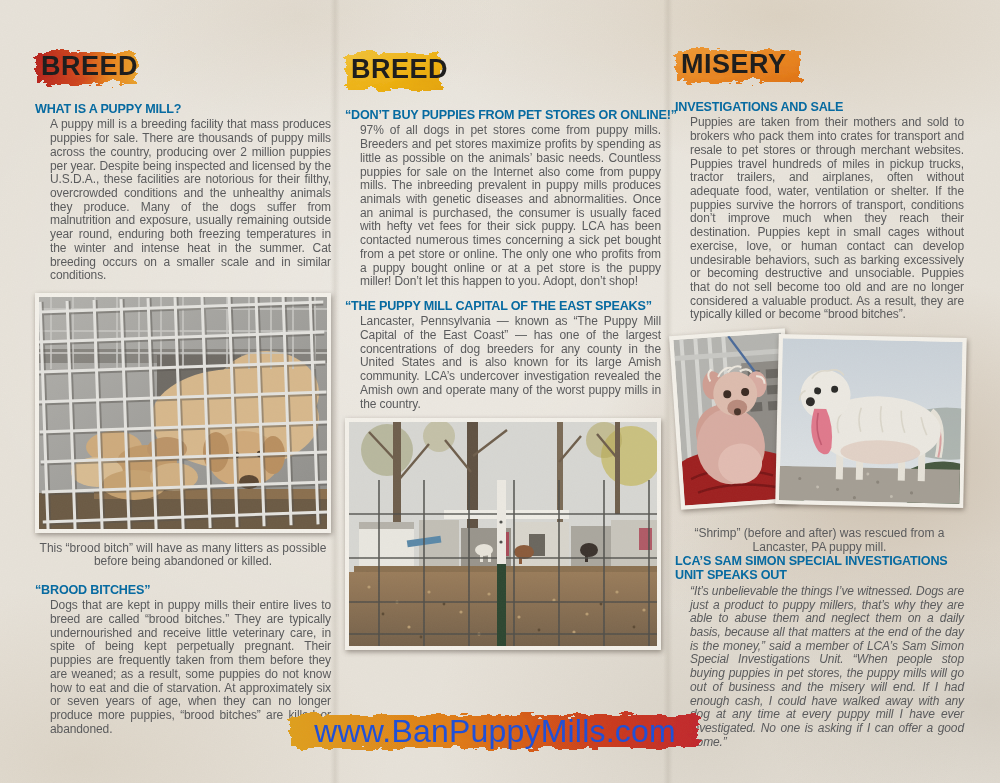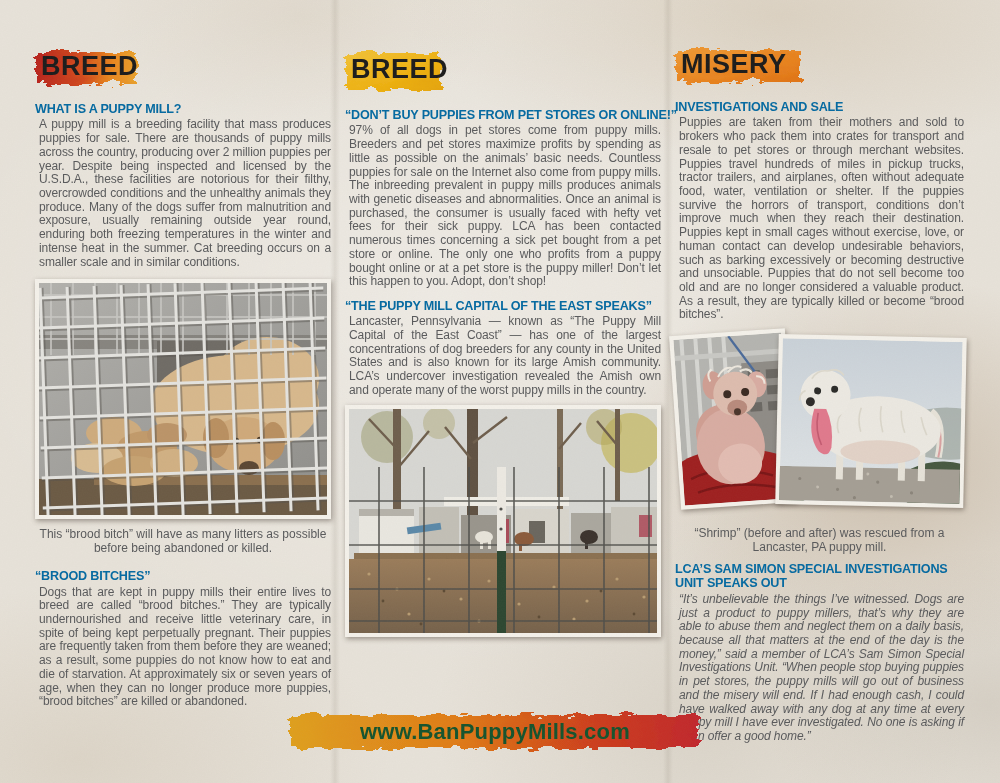--- a/index.html
+++ b/index.html
@@ -37,21 +37,21 @@
   .brush-head .head-label{
     position:absolute;left:12px;top:50%;transform:translateY(-54%);
     font-size:27px;font-weight:bold;color:#1b1b1b;letter-spacing:.5px;line-height:1;
   }
   .subhead{
     font-size:12.6px;font-weight:bold;color:#0369a1;letter-spacing:-.2px;
     margin:0 0 2px 0;line-height:1.15;
   }
   .subhead.nowrap{white-space:nowrap;}
   .bodytext{
-    font-size:12px;line-height:13.7px;text-align:justify;margin:0 0 10px 4px;
+    font-size:12px;line-height:13.7px;text-align:justify;margin:0 0 10px 15px;
     letter-spacing:-.1px;
   }
   .bodytext.quote{font-style:italic;}
   .caption{
     font-size:12px;line-height:13.5px;text-align:center;margin:5px 4px 14px 4px;
   }
   .photo-frame{
     background:#f4f1ea;padding:4px;box-shadow:1px 2px 5px rgba(55,45,35,.45);
     display:inline-block;line-height:0;
   }
@@ -59,21 +59,21 @@
   .duo{position:relative;height:196px;margin-top:4px;}
   .duo .ph-a{position:absolute;left:0px;top:6px;transform:rotate(-4deg);z-index:1;}
   .duo .ph-b{position:absolute;left:102px;top:10px;transform:rotate(1.2deg);z-index:2;}
 
   .banner{
     position:absolute;left:283px;top:708px;width:424px;height:47px;z-index:10;
   }
   .banner svg{position:absolute;left:0;top:0;}
   .banner .url-label{
     position:absolute;inset:0;display:flex;align-items:center;justify-content:center;
-    font-size:22px;font-weight:bold;color:#14532d;letter-spacing:.2px;
+    font-size:32px;font-weight:normal;color:#1d4ed8;letter-spacing:.2px;
   }
 </style>
 </head>
 <body>
 
 <svg width="0" height="0" style="position:absolute" aria-hidden="true">
   <defs>
     <filter id="rough" x="-20%" y="-30%" width="140%" height="160%">
       <feTurbulence type="fractalNoise" baseFrequency="0.055 0.13" numOctaves="3" seed="7" result="n"></feTurbulence>
       <feDisplacementMap in="SourceGraphic" in2="n" scale="13"></feDisplacementMap>
@@ -359,21 +359,21 @@
           <path d="M30 40 q6 -10 16 -8 M46 32 q10 -4 16 4 M24 52 q-6 2 -6 10"></path>
         </g>
         <circle cx="36" cy="52" r="3.5" fill="#2a2a28"></circle>
         <circle cx="53" cy="50" r="3.5" fill="#2a2a28"></circle>
         <circle cx="29" cy="63" r="4.5" fill="#2c2a28"></circle>
         <path d="M33 70 q-7 26 5 42 q10 8 13 -4 q2 -22 -6 -38 z" fill="#e0798c"></path>
         <path d="M37 74 q-3 18 4 32" stroke="#c25a70" stroke-width="1.6" fill="none"></path>
       </svg>
     </div>
   </div>
-  <p class="caption" style="margin-bottom:8px">“Shrimp” (before and after) was rescued from a Lancaster, PA puppy mill.</p>
+  <p class="caption" style="margin-bottom:0">“Shrimp” (before and after) was rescued from a Lancaster, PA puppy mill.</p>
 
   <p class="subhead">LCA’S SAM SIMON SPECIAL INVESTIGATIONS UNIT SPEAKS OUT</p>
   <p class="bodytext quote">“It’s unbelievable the things I’ve witnessed. Dogs are just a product to puppy millers, that’s why they are able to abuse them and neglect them on a daily basis, because all that matters at the end of the day is the money,” said a member of LCA’s Sam Simon Special Investigations Unit. “When people stop buying puppies in pet stores, the puppy mills will go out of business and the misery will end. If I had enough cash, I could have walked away with any dog at any time at every puppy mill I have ever investigated. No one is asking if I can offer a good home.”</p>
 </div>
 
 <div class="banner">
   <svg width="424" height="47">
     <rect x="8" y="7" width="408" height="33" fill="url(#gradBanner)" filter="url(#rough)"></rect>
   </svg>
   <span class="url-label">www.BanPuppyMills.com</span>

